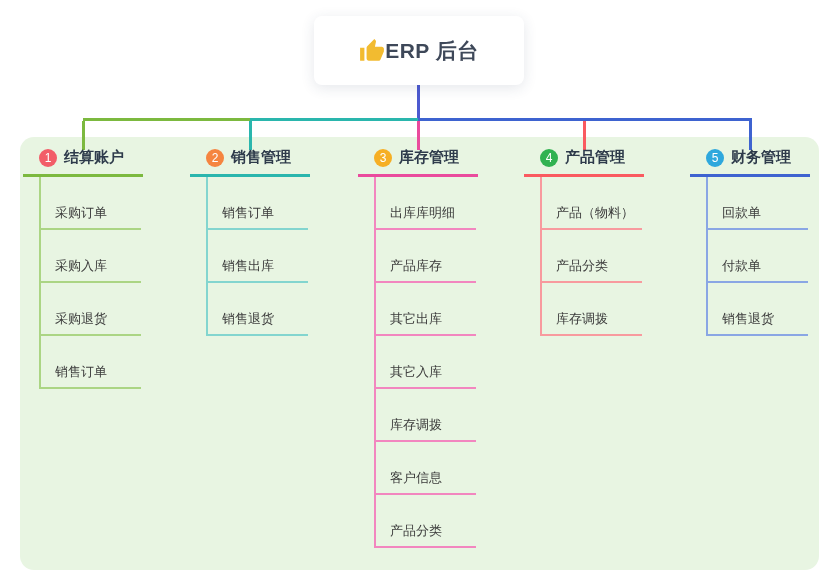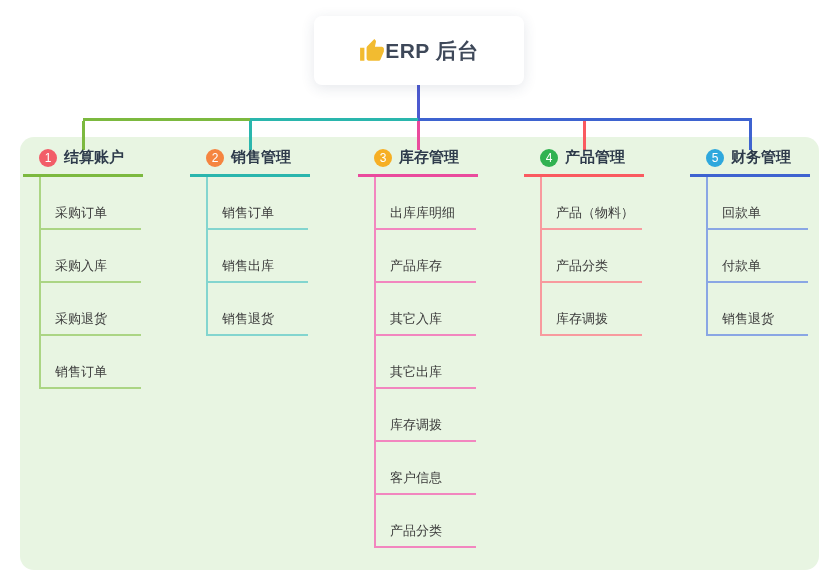--- a/index.html
+++ b/index.html
@@ -74,22 +74,22 @@
         </ul>
       </div>
       <div class="col" style="left: 358px; --line: #ea4b9d; --cline: #f286bf;">
         <div class="col-header">
           <span class="badge" style="background:#f6af24">3</span>
           <span class="col-label">库存管理</span>
         </div>
         <ul class="children">
           <li>出库库明细</li>
           <li>产品库存</li>
+          <li>其它出库</li>
           <li>其它入库</li>
-          <li>其它出库</li>
           <li>库存调拨</li>
           <li>客户信息</li>
           <li>产品分类</li>
         </ul>
       </div>
       <div class="col" style="left: 524px; --line: #fa5a60; --cline: #f89a9e;">
         <div class="col-header">
           <span class="badge" style="background:#31b251">4</span>
           <span class="col-label">产品管理</span>
         </div>

